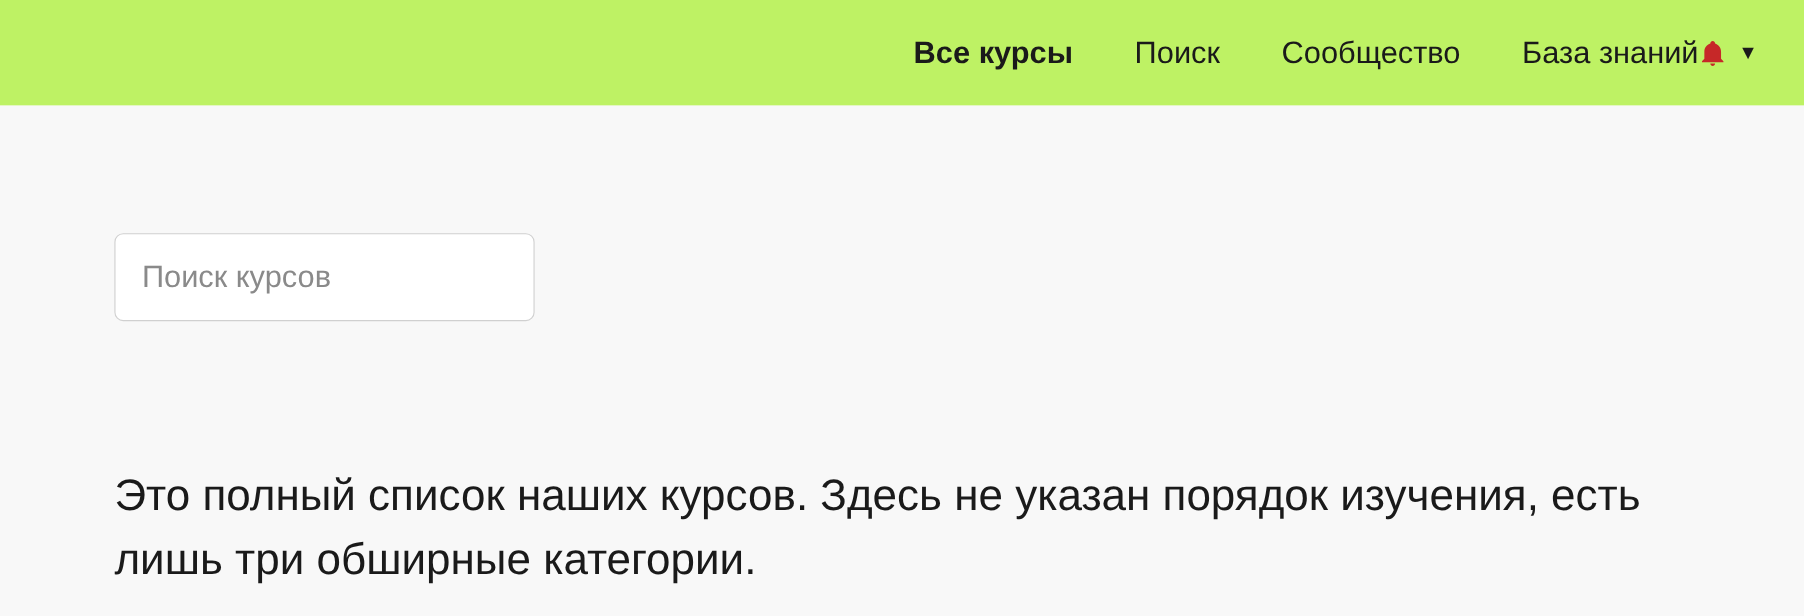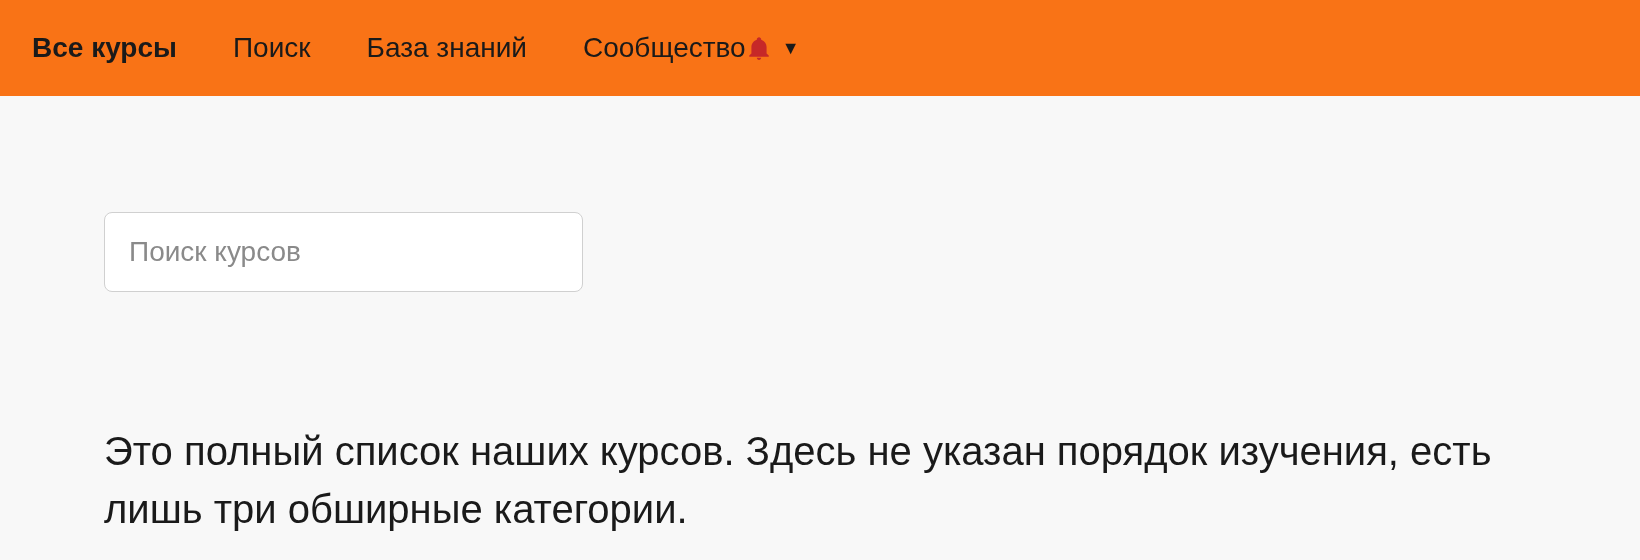--- a/index.html
+++ b/index.html
@@ -9,24 +9,24 @@
     }
     body {
       font-family: -apple-system, BlinkMacSystemFont, "Segoe UI", Helvetica, Arial, sans-serif;
       width: 1640px;
       height: 560px;
       background: #ffffff;
     }
     .header {
       display: flex;
       align-items: center;
-      justify-content: flex-start;
+      justify-content: flex-end;
       height: 96px;
-      padding: 0 32px;
-      background: #f97316;
+      padding: 0 42px;
+      background: #bef264;
     }
     .nav {
       display: flex;
       align-items: center;
       gap: 56px;
     }
     .nav-item {
       font-size: 28px;
       color: #1a1a1a;
       cursor: pointer;
@@ -48,21 +48,21 @@
       font-size: 18px;
       color: #1a1a1a;
       line-height: 1;
     }
     .main {
       background: #f8f8f8;
       min-height: 464px;
       padding: 116px 88px 0 104px;
     }
     .search-input {
-      width: 479px;
+      width: 382px;
       height: 80px;
       padding: 0 24px;
       font-size: 28px;
       color: #333;
       background: #ffffff;
       border: 1px solid #d0d0d0;
       border-radius: 8px;
       outline: none;
     }
     .search-input::placeholder {
@@ -76,22 +76,22 @@
       max-width: 1440px;
     }
   </style>
 </head>
 <body>
 
 <header class="header">
   <nav class="nav">
     <a class="nav-item active">Все курсы</a>
     <a class="nav-item">Поиск</a>
+    <a class="nav-item">Сообщество</a>
     <a class="nav-item">База знаний</a>
-    <a class="nav-item">Сообщество</a>
   </nav>
   <div class="header-right">
     <span class="bell-icon">
       <svg width="26" height="28" viewBox="0 0 24 24" fill="#c62828">
         <path d="M12 2C10.9 2 10 2.9 10 4v0.3C7.2 5.2 5 7.8 5 11v6l-2 2v1h18v-1l-2-2v-6c0-3.2-2.2-5.8-5-6.7V4c0-1.1-0.9-2-2-2zm-2 19c0 1.1 0.9 2 2 2s2-0.9 2-2h-4z"></path>
       </svg>
     </span>
     <span class="chevron-down">▼</span>
   </div>
 </header>

